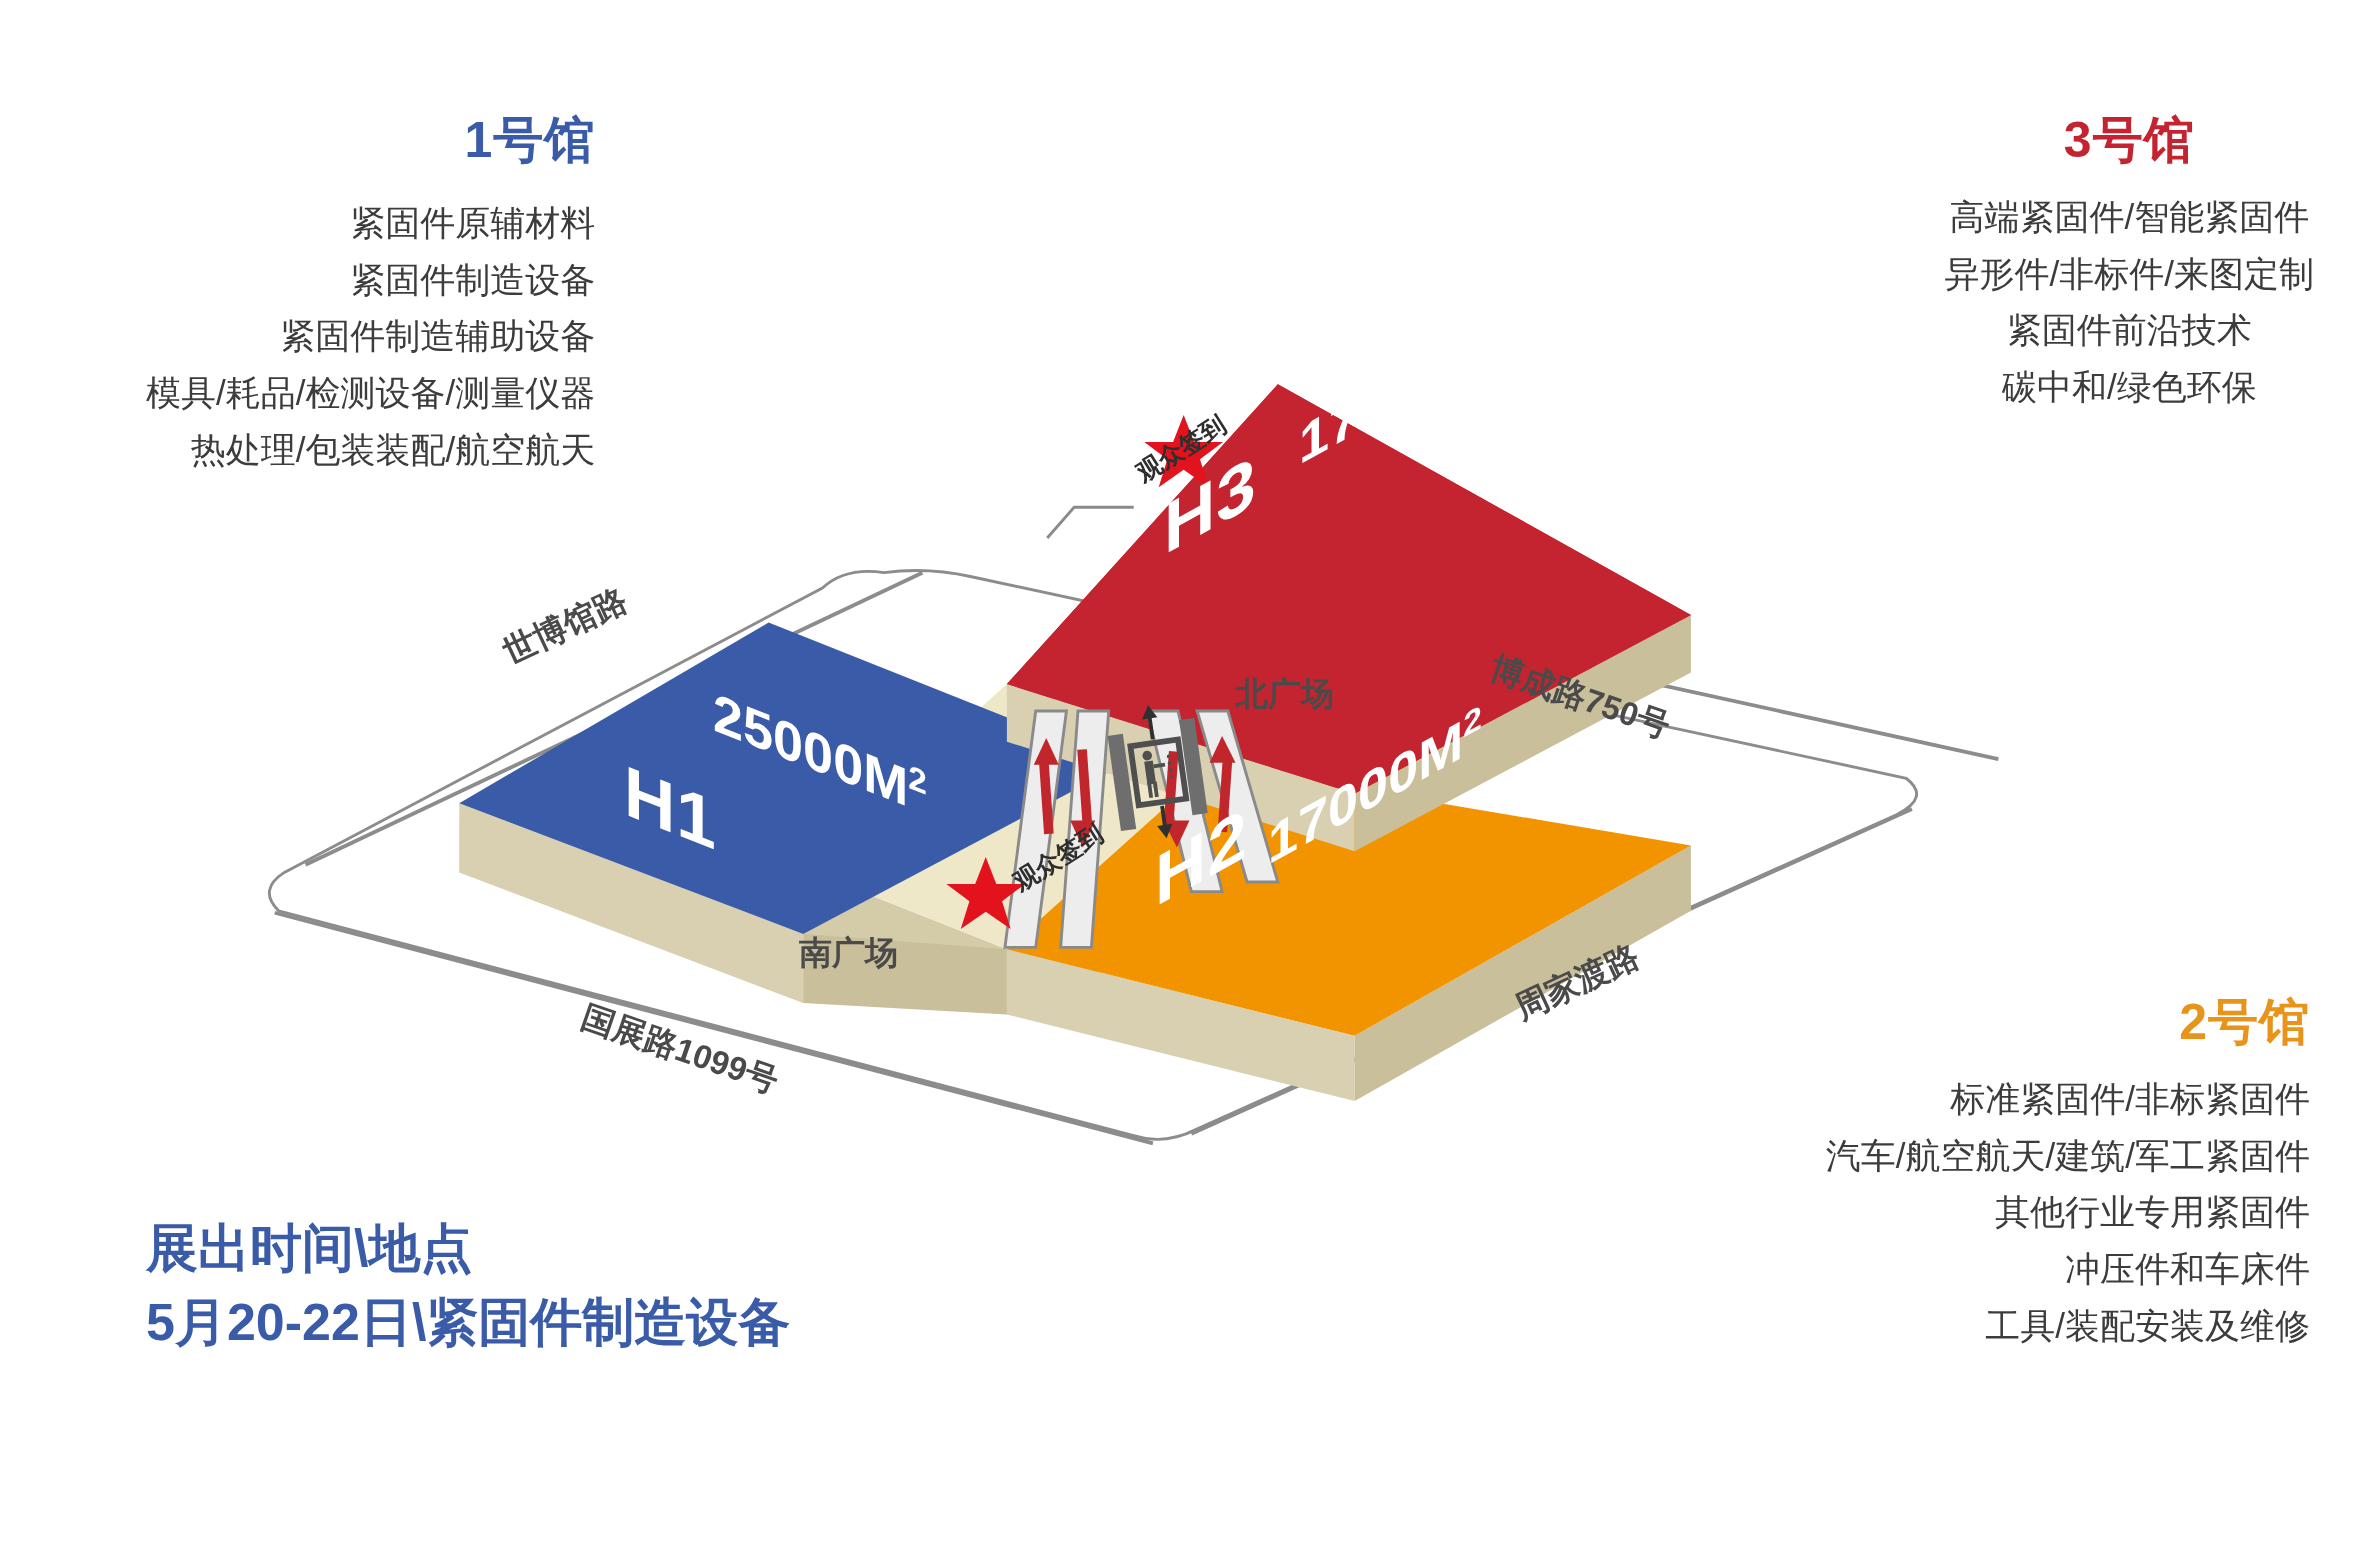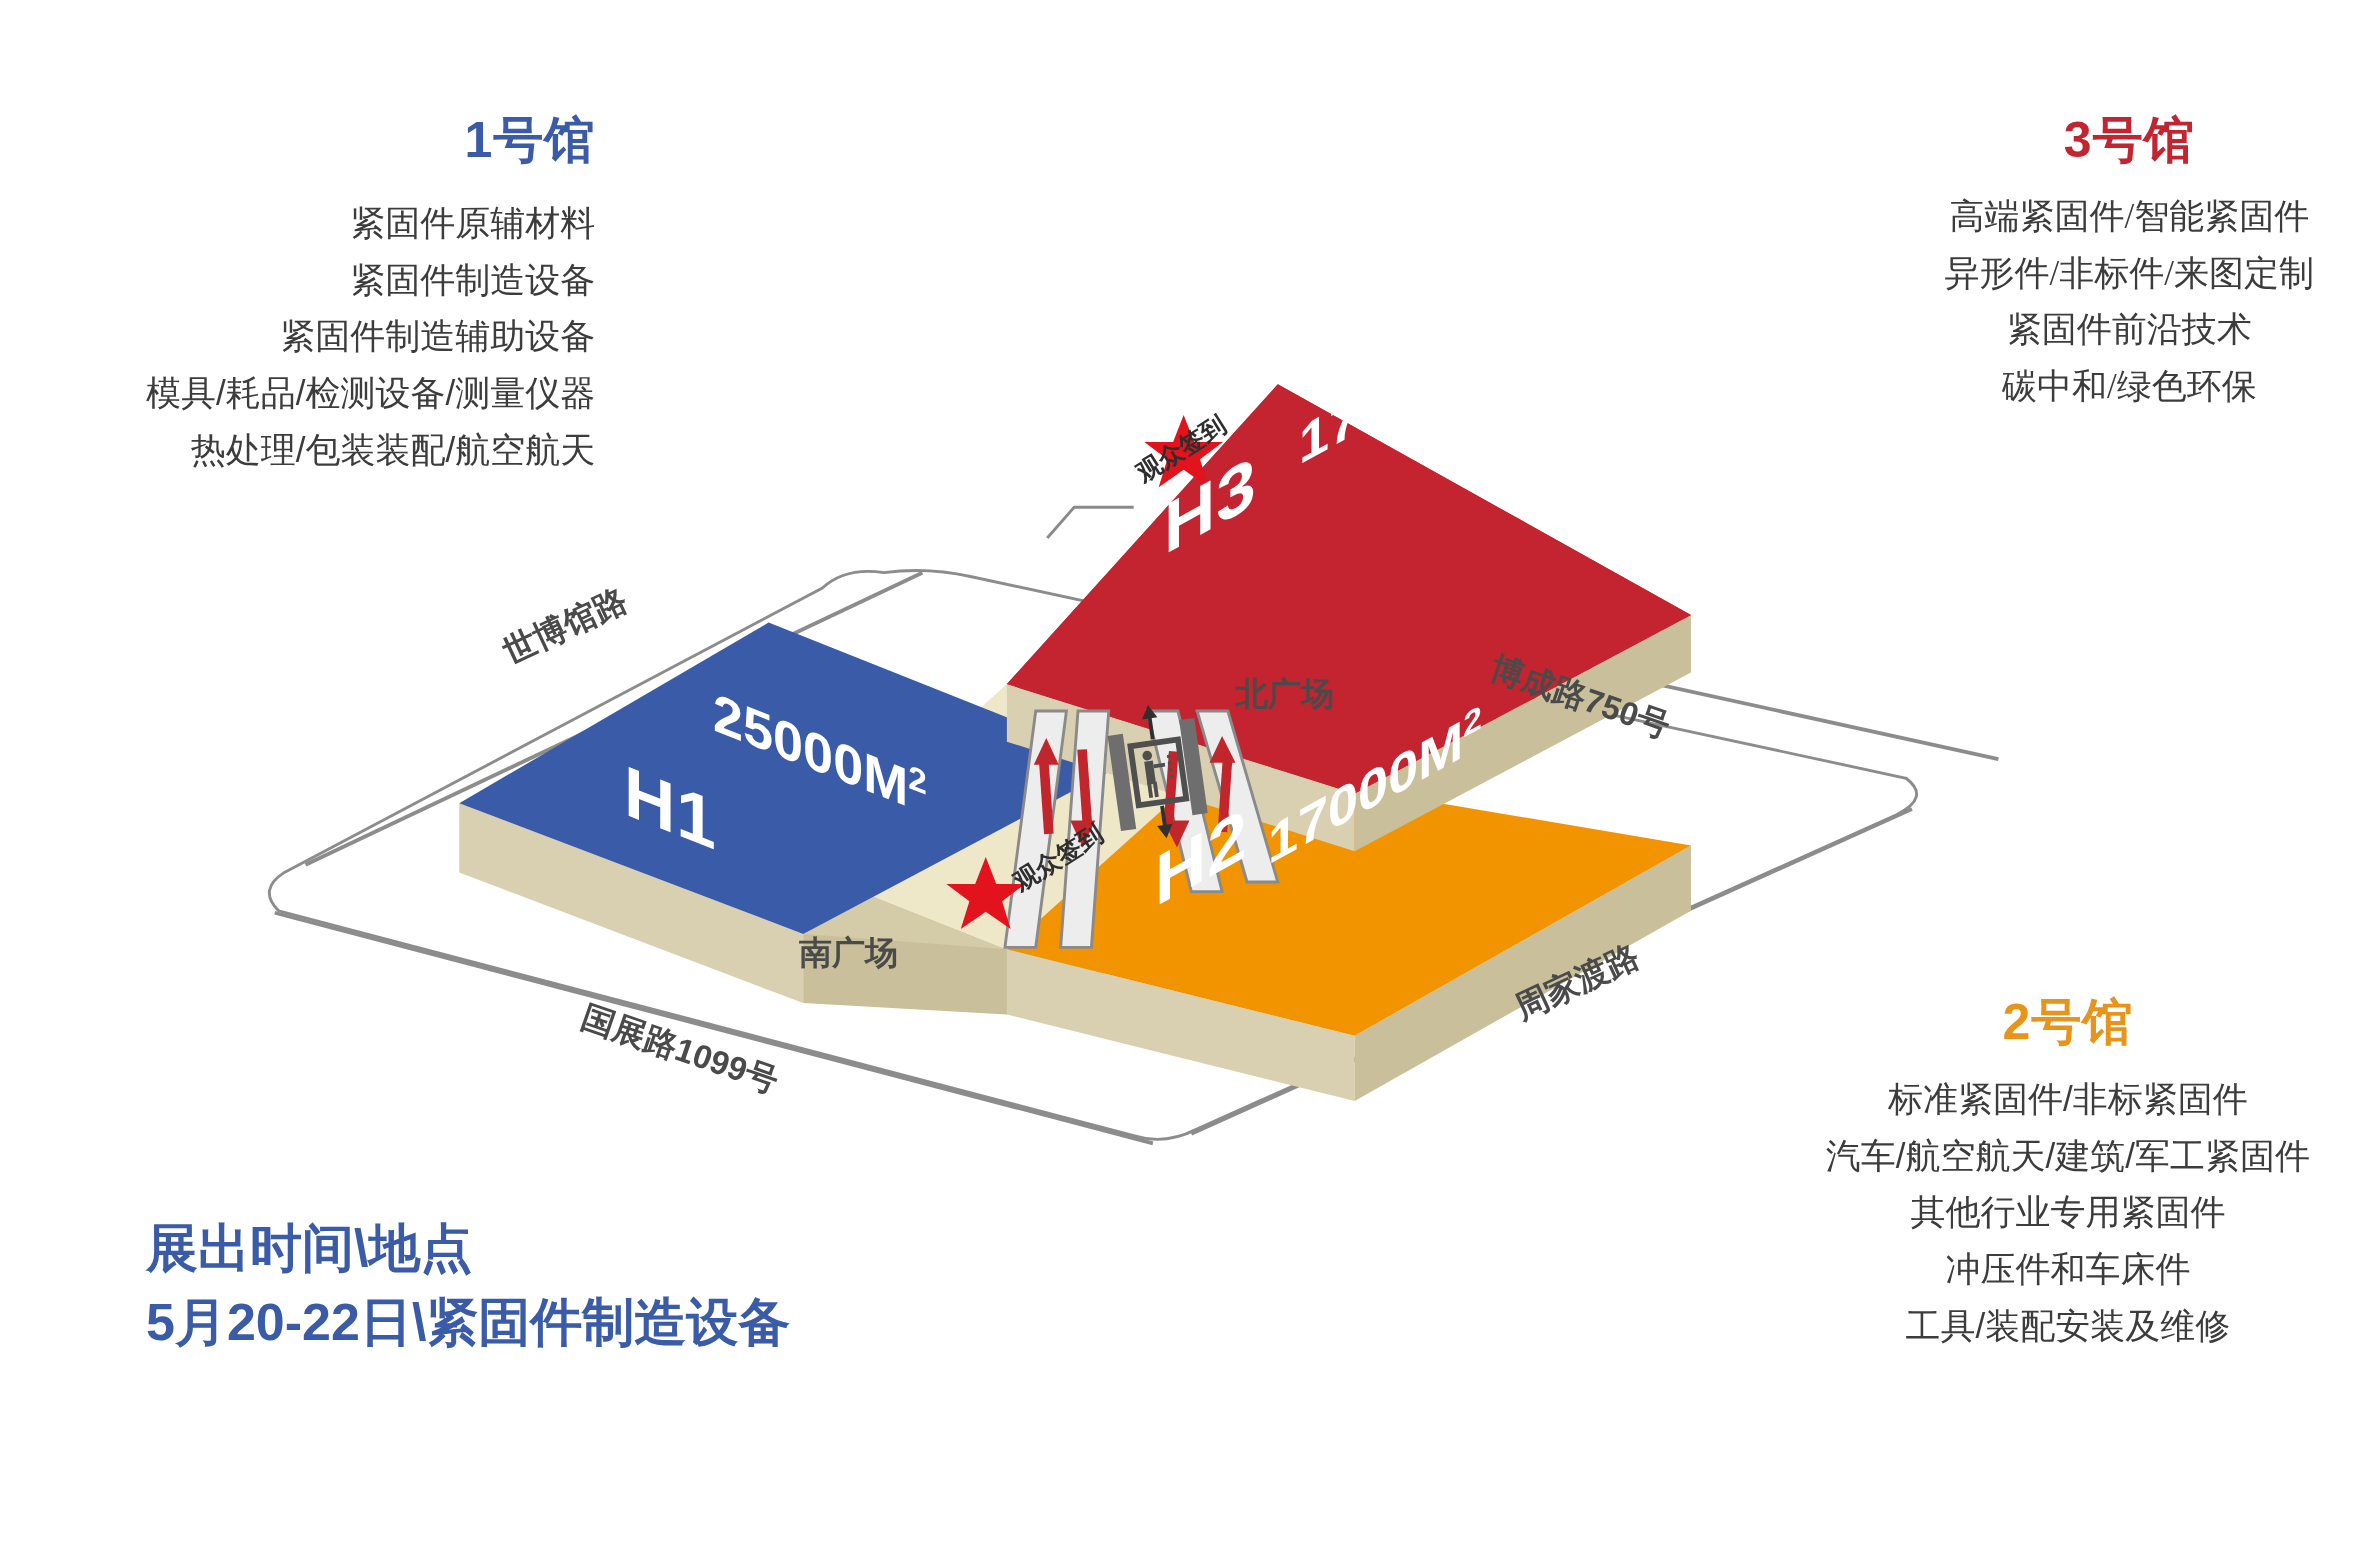--- a/index.html
+++ b/index.html
@@ -16,23 +16,23 @@
     margin-bottom:21px;
   }
   .hall-line{font-size:35px;line-height:1.62;white-space:nowrap;color:#3c3c3c;}
 
   #hall1-block{left:146px;top:113px;text-align:right;}
   #hall1-block .hall-title{color:#3A5BA8;}
   #hall1-block .hall-lines{margin-top:27px;}
 
   #hall3-block{right:61px;top:113px;text-align:center;}
   #hall3-block .hall-title{color:#C42430;}
-  #hall3-block .hall-lines{margin-top:6px;font-family:Liberation Serif, serif;}
-
-  #hall2-block{right:65px;top:995px;text-align:center;}
+  #hall3-block .hall-lines{margin-top:6px;}
+
+  #hall2-block{right:65px;top:995px;text-align:right;}
   #hall2-block .hall-title{color:#E8941A;}
   #hall2-block .hall-lines{margin-top:13.4px;}
 
   #datetime-block{left:146px;top:1212px;}
   #datetime-block .dt-line{
     color:#3A5BA8;font-weight:bold;font-size:52px;line-height:1.42;
     letter-spacing:0px;white-space:nowrap;
   }
 
   

